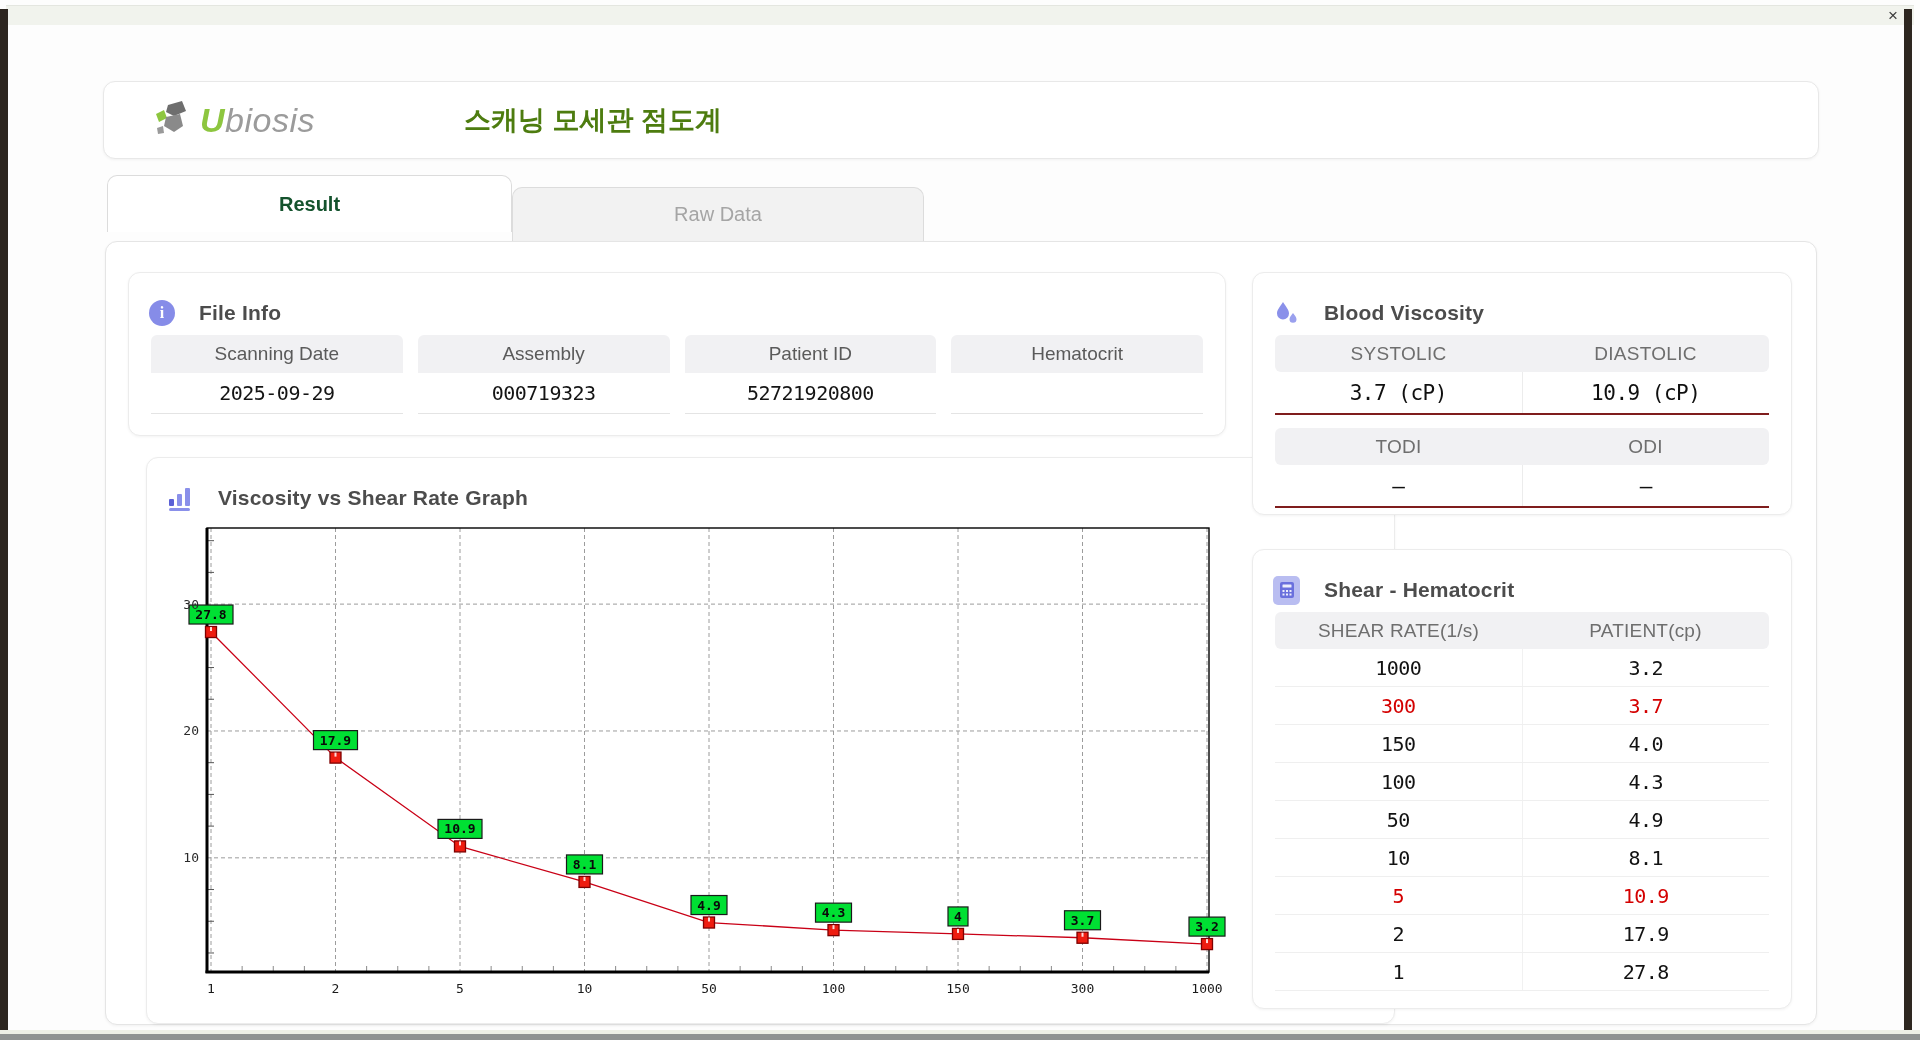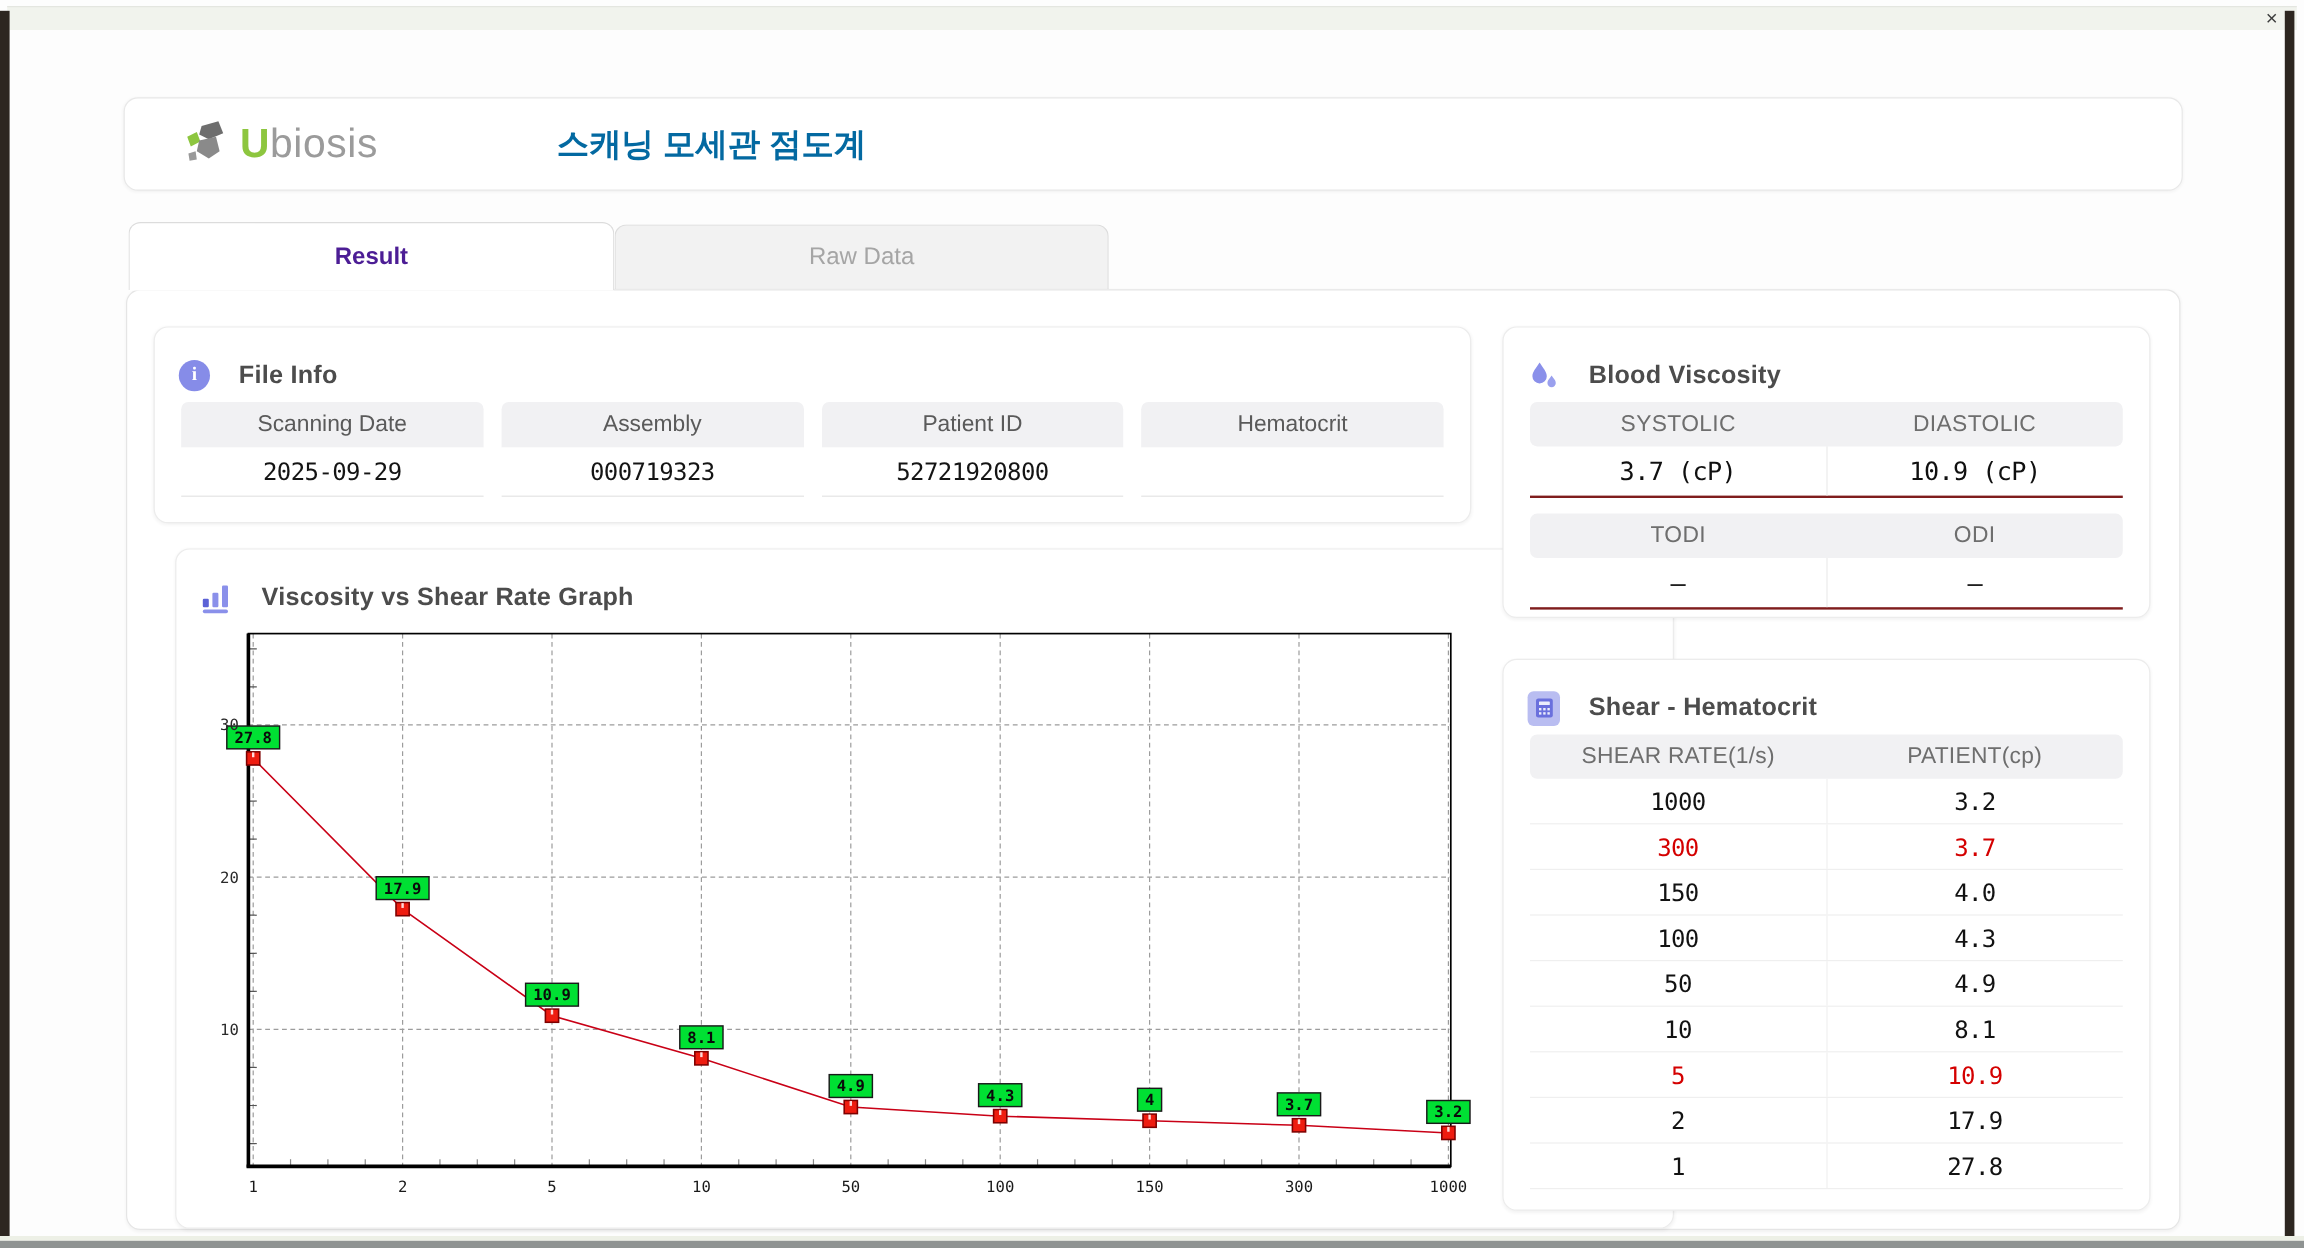--- a/index.html
+++ b/index.html
@@ -18,28 +18,28 @@
   .edge.right{right:8px;}
   .bottom-light{position:absolute;left:0;right:0;bottom:6px;height:4px;background:#edf0e6;}
   .bottom-gray{position:absolute;left:0;right:0;bottom:0;height:6px;background:#8f9392;}
 
   .card{position:absolute;background:#fff;border:1px solid #e8e8e8;border-radius:12px;box-shadow:0 1px 3px rgba(0,0,0,.05);box-sizing:border-box;}
 
   
   .header-card{left:103px;top:81px;width:1716px;height:78px;}
   .logo{position:absolute;left:48px;top:50%;transform:translateY(-50%);display:flex;align-items:center;}
   .logo-mark{width:44px;height:44px;margin-right:4px;}
-  .logo-text{font-size:34px;letter-spacing:.5px;line-height:1;}
+  .logo-text{font-size:34px;letter-spacing:.5px;line-height:1;font-style:italic;}
   .logo-u{color:#8dc63f;font-weight:700;}
   .logo-rest{color:#9b9b9b;font-weight:400;}
-  .app-title{position:absolute;left:360px;top:50%;transform:translateY(-50%);font-size:27px;font-weight:700;color:#0369a1;text-align:right;}
+  .app-title{position:absolute;left:360px;top:50%;transform:translateY(-50%);font-size:27px;font-weight:700;color:#4d7c0f;text-align:right;}
 
   
   .tab{position:absolute;box-sizing:border-box;border:1px solid #dcdcdc;border-bottom:none;border-radius:10px 10px 0 0;display:flex;align-items:center;justify-content:center;font-size:20px;cursor:pointer;}
-  .tab-result{left:107px;top:185px;width:405px;height:57px;background:#fff;z-index:3;font-weight:700;color:#4c1d95;}
+  .tab-result{left:107px;top:175px;width:405px;height:57px;background:#fff;z-index:3;font-weight:700;color:#14532d;}
   .tab-raw{left:512px;top:187px;width:412px;height:54px;background:#f2f2f2;color:#a5a5a5;font-weight:500;z-index:1;}
 
   .outer-card{left:105px;top:241px;width:1712px;height:784px;z-index:2;border-color:#e5e5e5;}
 
   
   .file-card {left:22px;top:30px;width:1098px;height:164px;border-color:#ececec;}
   .graph-card{left:40px;top:215px;width:1249px;height:567px;border-color:#ececec;}
   .blood-card{left:1146px;top:30px;width:540px;height:243px;border-color:#ececec;}
   .shear-card{left:1146px;top:307px;width:540px;height:460px;border-color:#ececec;}
 

